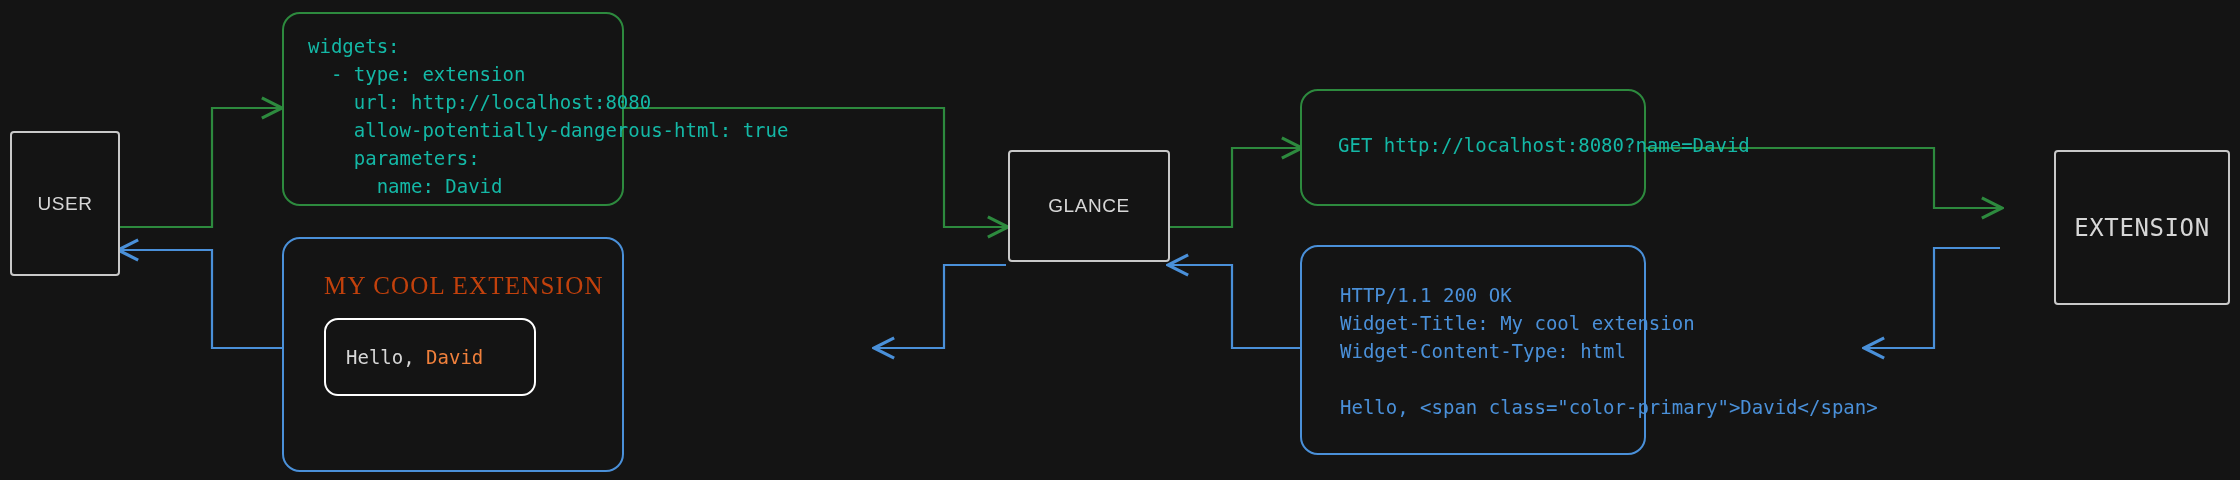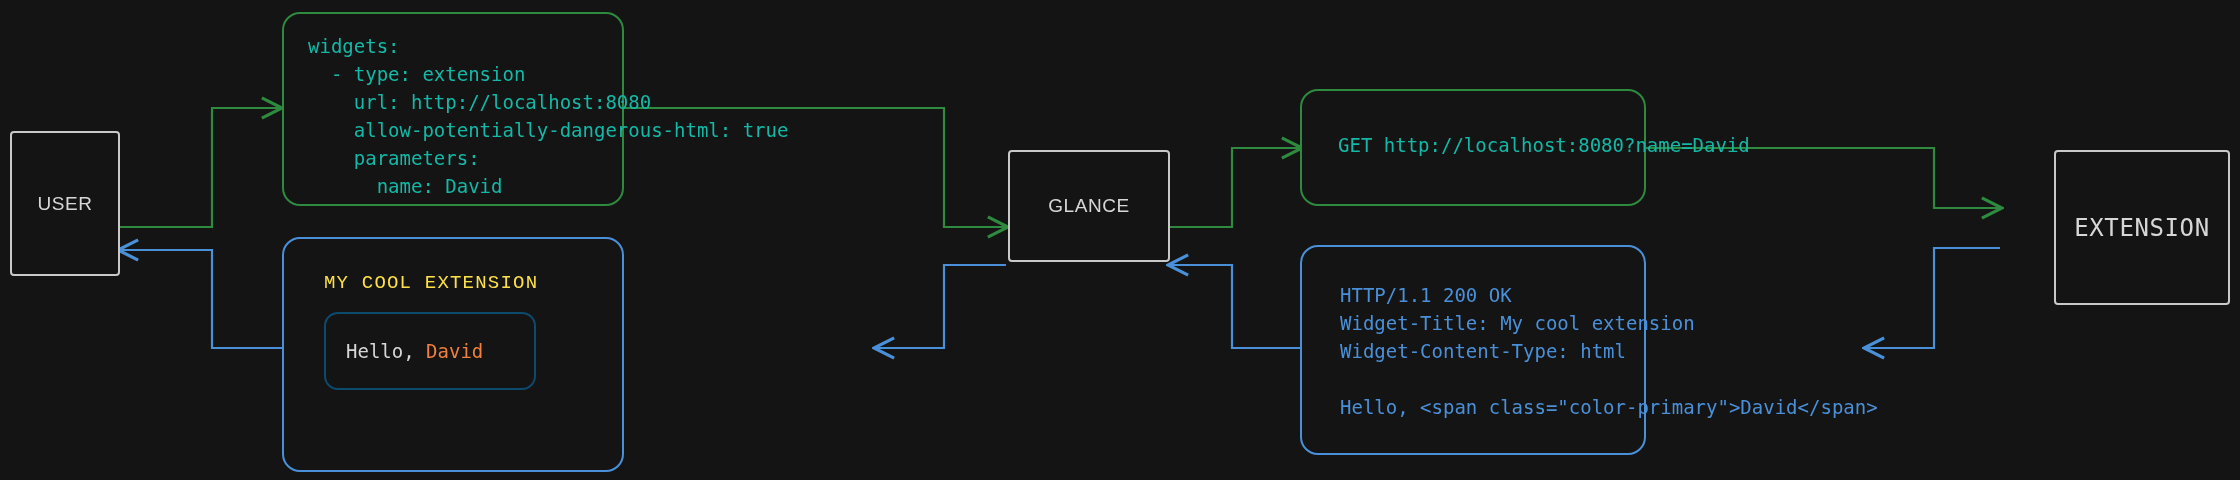--- a/index.html
+++ b/index.html
@@ -70,29 +70,29 @@
     line-height: 28px;
     white-space: pre;
     color: #14b8a6;
   }
   .code.blue {
     color: #4a90d9;
   }
 
   
   .widget-title {
-    font-family: Liberation Mono, monospace;
-    font-size: 19px;
+    font-family: Liberation Serif, serif;
+    font-size: 25px;
     letter-spacing: 1.2px;
-    color: #fde047;
+    color: #c2410c;
     white-space: nowrap;
   }
   .widget-card {
     box-sizing: border-box;
-    border: 2px solid #0c4a6e;
+    border: 2px solid #ffffff;
     border-radius: 14px;
     background: #141414;
     display: flex;
     align-items: center;
   }
   .widget-card-text {
     font-family: "DejaVu Sans Mono", monospace;
     font-size: 19px;
     color: #d7d7d7;
     white-space: pre;

